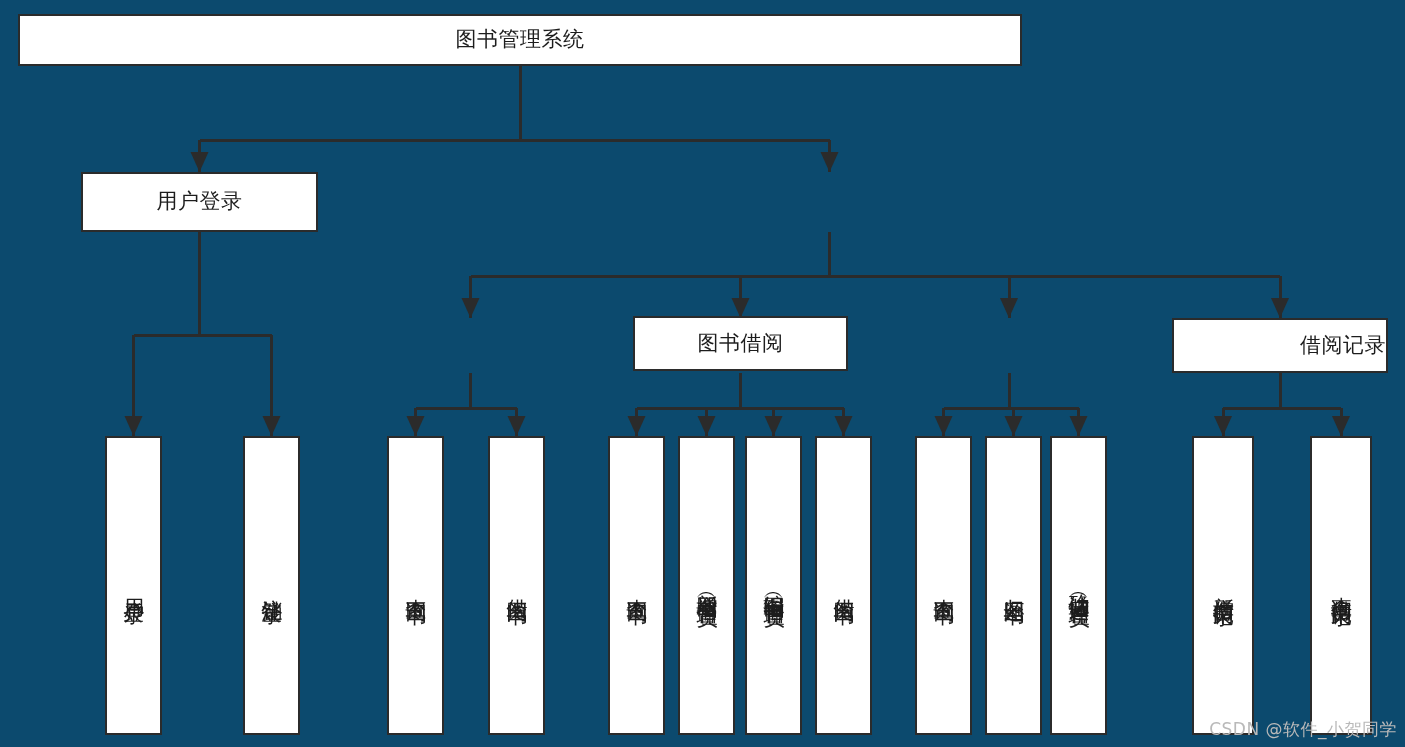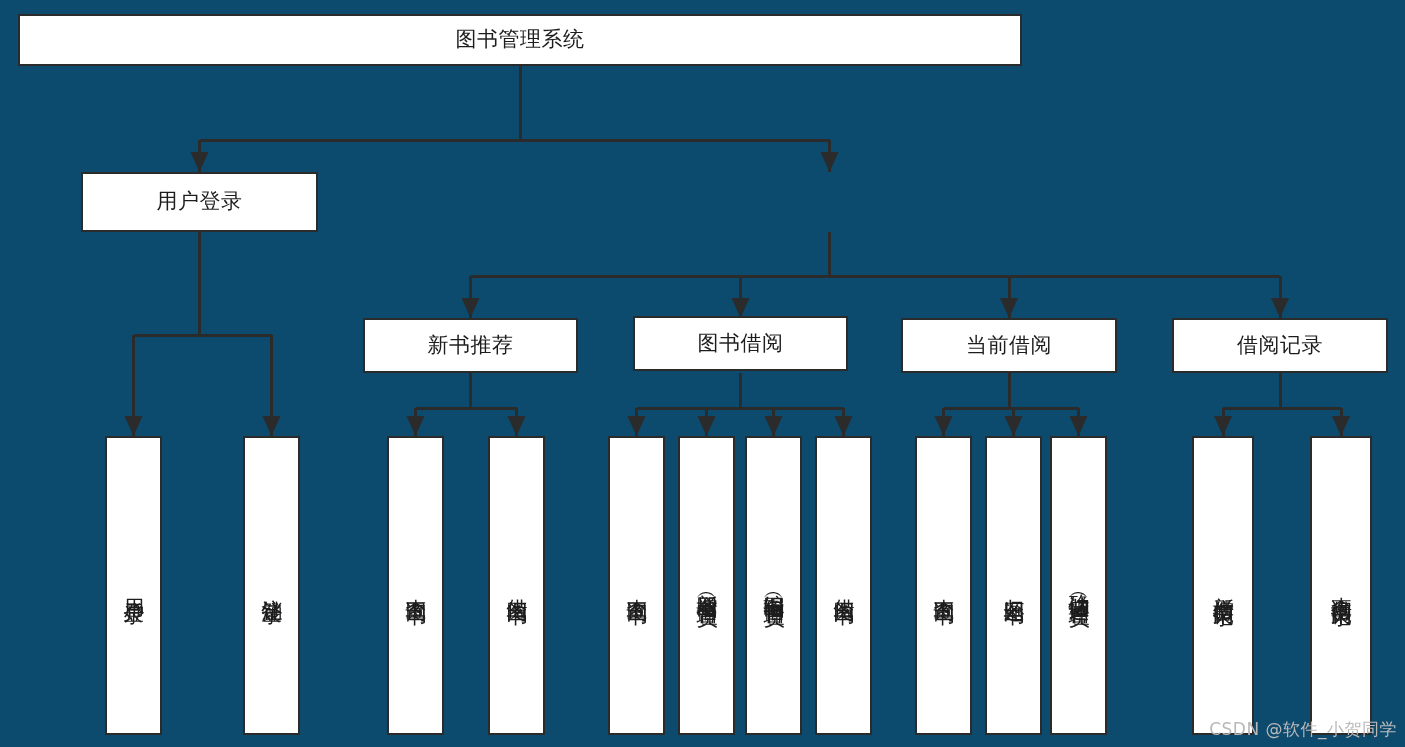--- a/index.html
+++ b/index.html
@@ -127,30 +127,24 @@
     </svg>
 
   <div class="node horiz" style="left: 18px; top: 14px; width: 1004px; height: 52px;">
       <span>图书管理系统</span>
     </div>
 
   <div class="node horiz" style="left: 81px; top: 172px; width: 237px; height: 60px;">
       <span>用户登录</span>
     </div>
 
-  <div class="node horiz" style="left: 363px; top: 318px; width: 215px; height: 55px;">
-      <span>新书推荐</span>
-    </div>
   <div class="node horiz" style="left: 633px; top: 316px; width: 215px; height: 55px;">
       <span>图书借阅</span>
     </div>
-  <div class="node horiz" style="left: 901px; top: 318px; width: 216px; height: 55px;">
-      <span>当前借阅</span>
-    </div>
-  <div class="node horiz" style="left: 1172px; top: 318px; width: 216px; height: 55px;">
+  <div class="node horiz" style="left: 1172px; top: 318px; width: 216px; height: 55px; justify-content: flex-end;">
       <span>借阅记录</span>
     </div>
 
   <div class="node vert" style="left: 105px; top: 436px; width: 57px; height: 299px;">
     <span class="vlabel">用户登录</span>
     </div>
   <div class="node vert" style="left: 243px; top: 436px; width: 57px; height: 299px;">
     <span class="vlabel">注销登录</span>
     </div>
 

